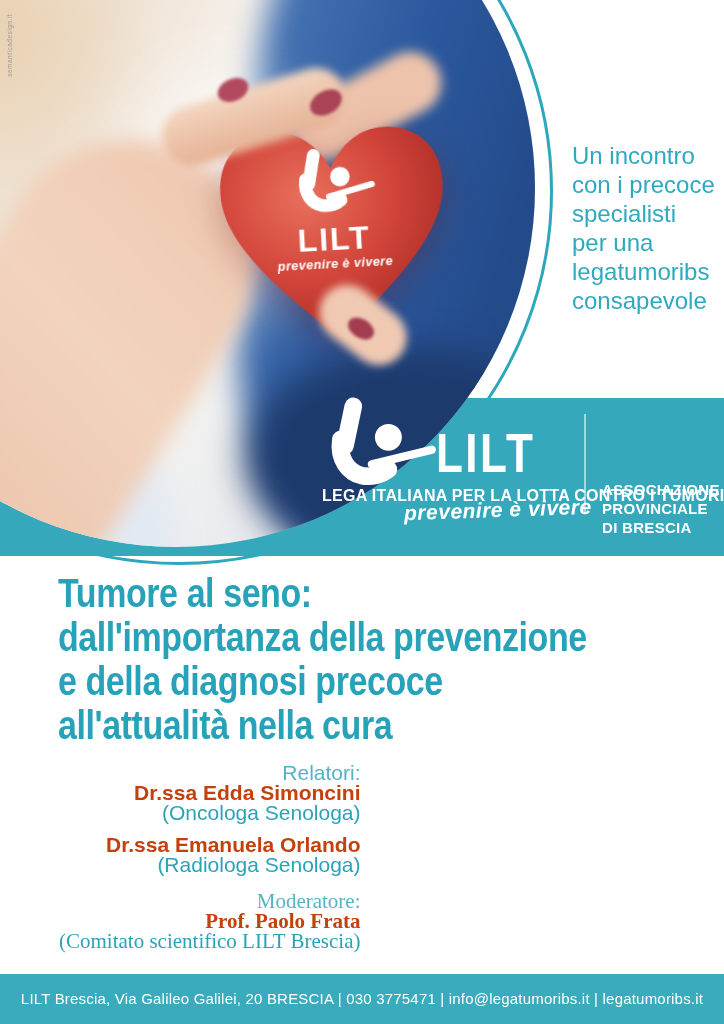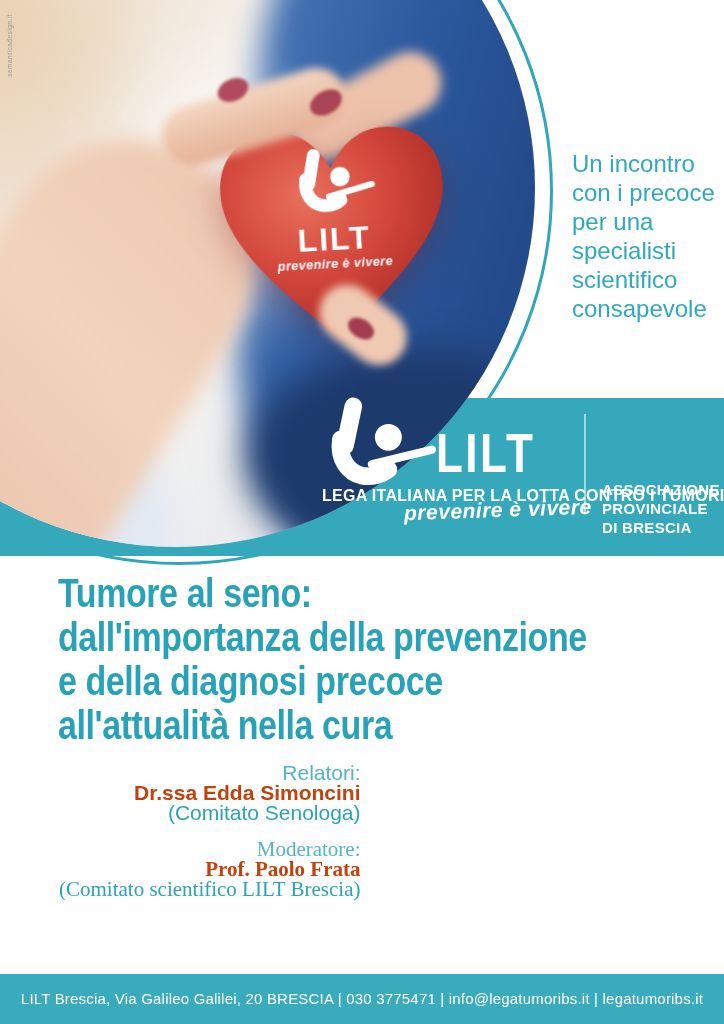--- a/index.html
+++ b/index.html
@@ -63,21 +63,21 @@
   
   .banner-logo{position:absolute;left:0;top:0;z-index:4;}
   .lilt-mark-banner{position:absolute;left:314px;top:396px;width:124px;}
   .lilt-wordmark{position:absolute;left:436px;top:426px;font-size:55px;font-weight:bold;color:#fff;
                  letter-spacing:3px;line-height:1;transform:scaleX(.8);transform-origin:left top;white-space:nowrap;}
   .lega-line{position:absolute;left:322px;top:487px;font-size:16px;font-weight:bold;color:#fff;letter-spacing:.3px;white-space:nowrap;}
   .tagline-banner{position:absolute;left:404px;top:498px;font-size:21px;font-style:italic;font-weight:bold;
                   color:#fff;transform:rotate(-2deg);letter-spacing:.5px;white-space:nowrap;}
 
   
-  .intro{position:absolute;left:572px;top:141px;font-size:24px;line-height:29px;color:#2fa9bf;z-index:4;margin-top:8px;}
+  .intro{position:absolute;left:572px;top:141px;font-size:24px;line-height:29px;color:#2fa9bf;z-index:4;}
 
   
   .title{position:absolute;left:58px;top:571px;font-size:40px;font-weight:bold;color:#27a2b8;
          line-height:44px;letter-spacing:-.5px;transform:scaleX(.85);transform-origin:left top;
          white-space:nowrap;z-index:4;}
 
   
   .speakers{position:absolute;left:59px;top:763px;font-size:21px;line-height:20px;z-index:4;text-align:right;}
   .spk-label{color:#54b4c7;}
   .spk-name{color:#c2410c;font-weight:bold;}
@@ -164,38 +164,42 @@
       <circle cx="72" cy="40" r="13" fill="#fff"></circle>
     </svg>
     <div class="lilt-wordmark">LILT</div>
     <div class="lega-line">LEGA ITALIANA PER LA LOTTA CONTRO I TUMORI</div>
     <div class="tagline-banner">prevenire è vivere</div>
   </div>
 
   <div class="intro">
     <div>Un incontro</div>
     <div>con i precoce</div>
+    <div>specialisti</div>
     <div>per una</div>
-    <div>specialisti</div>
-    <div>scientifico</div>
+    <div>legatumoribs</div>
     <div>consapevole</div>
   </div>
 
   <div class="title">
     <div>Tumore al seno:</div>
     <div>dall'importanza della prevenzione</div>
     <div>e della diagnosi precoce</div>
     <div>all'attualità nella cura</div>
   </div>
 
   <div class="speakers">
     <div class="grp1">
       <div class="spk-label">Relatori:</div>
       <div class="spk-name">Dr.ssa Edda Simoncini</div>
-      <div class="spk-role">(Comitato Senologa)</div>
+      <div class="spk-role">(Oncologa Senologa)</div>
+    </div>
+    <div class="grp2">
+      <div class="spk-name">Dr.ssa Emanuela Orlando</div>
+      <div class="spk-role">(Radiologa Senologa)</div>
     </div>
     <div class="grp3">
       <div class="spk-label">Moderatore:</div>
       <div class="spk-name">Prof. Paolo Frata</div>
       <div class="spk-role">(Comitato scientifico LILT Brescia)</div>
     </div>
   </div>
 
 
   <div class="footer">

